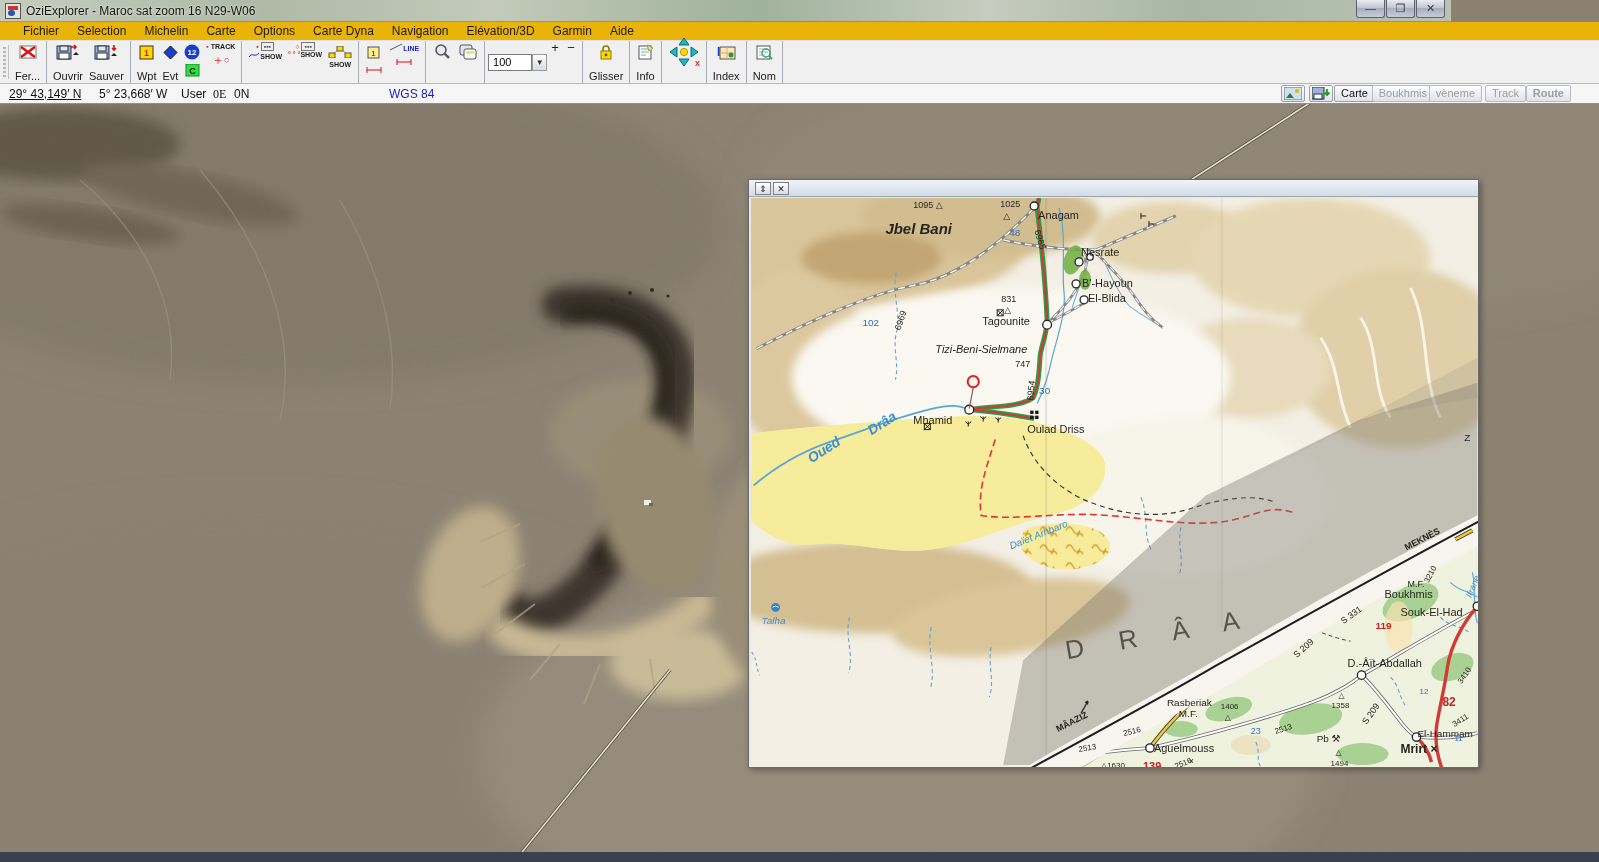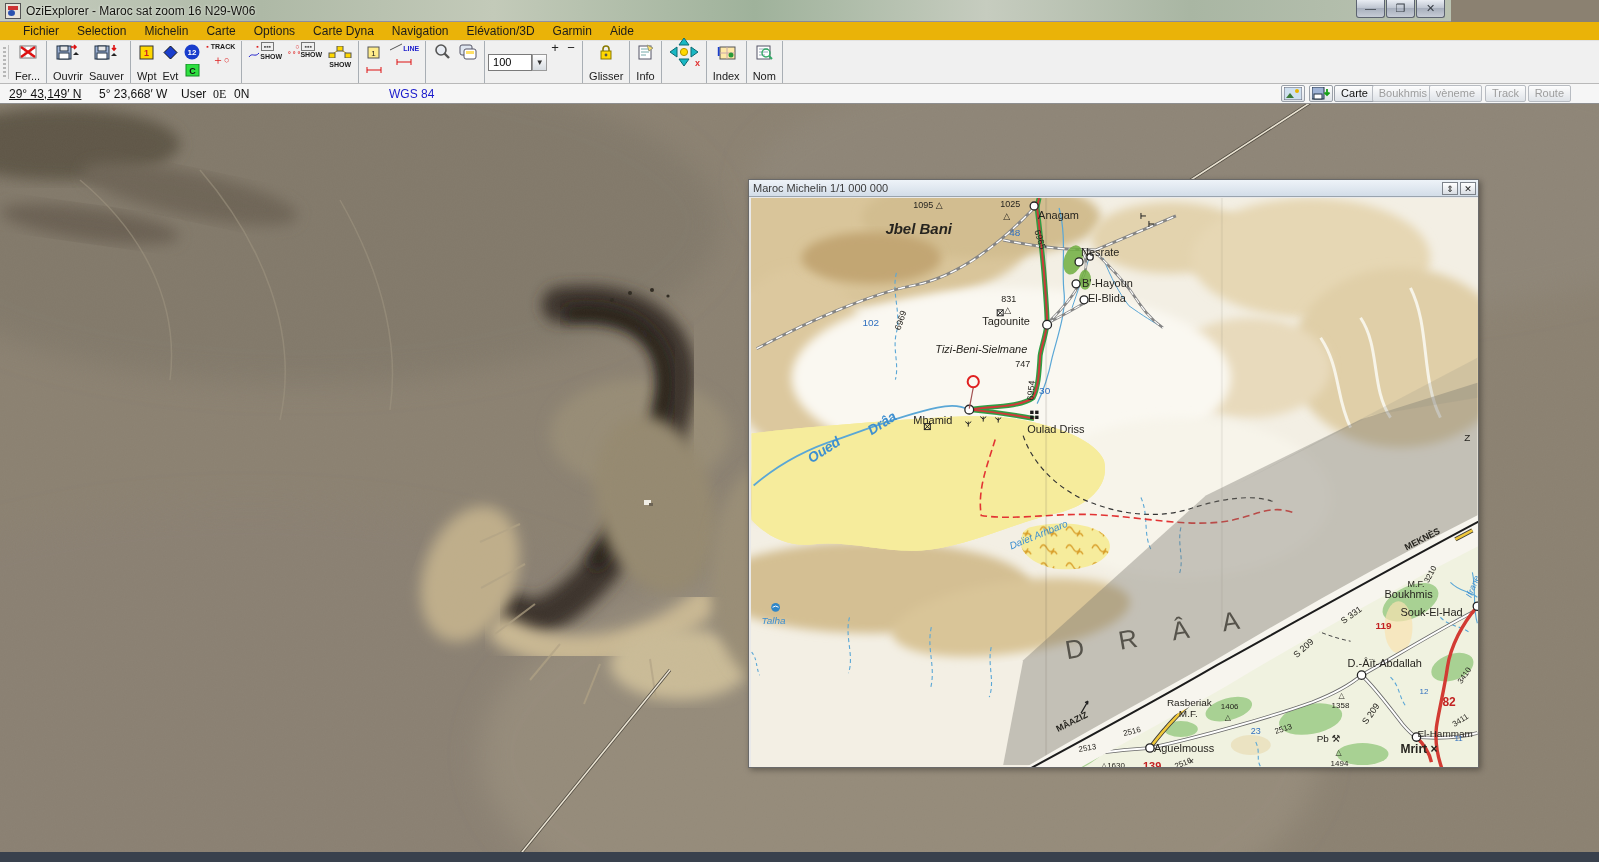--- a/index.html
+++ b/index.html
@@ -325,21 +325,21 @@
         <rect x="0" y="0" width="12" height="12" fill="#9fb3d6" stroke="#234"></rect>
         <rect x="2" y="7" width="8" height="5" fill="#fff" stroke="#234"></rect>
         <path d="M15,2 v6 m-2.5,-2.5 l2.5,2.5 2.5,-2.5" stroke="#16a016" stroke-width="1.8" fill="none"></path>
       </svg>
   </div>
   <div id="sb-buttons">
       <div class="sb-btn" style="right: 224px;">Carte</div>
       <div class="sb-btn disabled" style="right: 165px;">Boukhmis</div>
       <div class="sb-btn disabled" style="right: 117px;">vèneme</div>
       <div class="sb-btn disabled" style="right: 73px;">Track</div>
-      <div class="sb-btn disabled" style="right: 28px;">Route</div>
+      <div class="sb-btn disabled" style="right: 28px; font-weight: bold;">Route</div>
     </div>
 </div>
 
 <div class="maparea">
   <svg width="1599" height="758" viewBox="0 0 1599 758">
     <defs>
       <filter id="soft">
           <feGaussianBlur stdDeviation="7"></feGaussianBlur>
         </filter>
       <filter id="soft2">
@@ -381,21 +381,20 @@
     <path d="M1322,-9 L1180,83" stroke="#ece5d4" stroke-width="1.6" fill="none"></path>
     <path d="M670,566 L514,758" stroke="#4a443a" stroke-width="3" fill="none"></path>
     <path d="M670,566 L514,758" stroke="#ece5d4" stroke-width="1.6" fill="none"></path>
     <rect width="1599" height="758" filter="url(#grain)" opacity="0.10"></rect>
     <rect x="0" y="748" width="1599" height="10" fill="#39414d"></rect>
   </svg>
 
   
   <div class="floatwin" style="top:75px;">
     <div class="floatwin-title">
-      <div class="t">Maroc Michelin 1/1 000 000</div>
       <div class="fw-btn">⇕</div>
       <div class="fw-btn">✕</div>
     </div>
     <div class="floatwin-body">
       <svg width="727" height="569" viewBox="0 0 727 570">
         <defs>
           <filter id="msoft">
               <feGaussianBlur stdDeviation="5"></feGaussianBlur>
             </filter>
           <pattern id="dunes" width="26" height="18" patternUnits="userSpaceOnUse">

